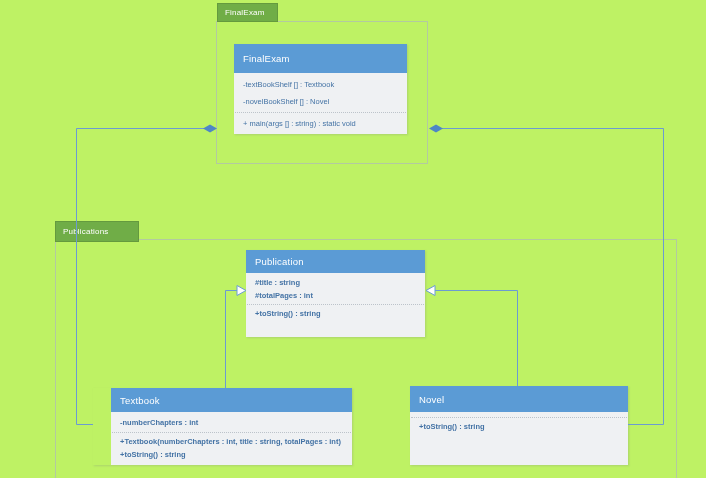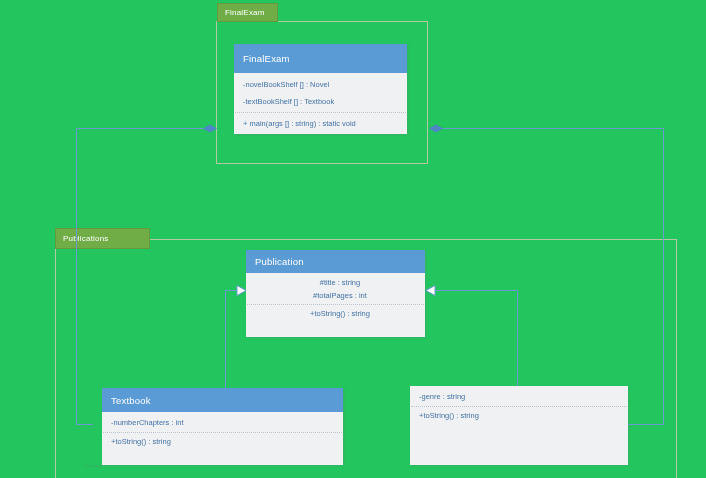--- a/index.html
+++ b/index.html
@@ -1,87 +1,88 @@
 <!DOCTYPE html>
 <html><head>
 <meta charset="utf-8">
 <style>
   html,body { margin:0; padding:0; background:#fff; }
   .canvas {
-    position:relative; width:706px; height:478px; background:#22c55e;
+    position:relative; width:706px; height:478px; background:#bef264;
     overflow:hidden; font-family:"Liberation Sans", sans-serif;
   }
   
   .pkg-rect { position:absolute; border:1px solid #b3caa0; background:transparent; box-sizing:border-box; }
   .pkg-tab  { position:absolute; background:#70ad47; border:1px solid #649a3e; box-sizing:border-box;
               color:#fff; font-size:8px; letter-spacing:.2px; padding-left:7px;
               display:flex; align-items:center; }
   
   .uml { position:absolute; box-sizing:border-box; display:flex; flex-direction:column;
          box-shadow:1px 1px 2px rgba(110,120,130,.25); }
   .uml-header { background:#5b9bd5; color:#ffffff; font-size:9.5px; letter-spacing:.2px;
                 padding-left:9px; display:flex; align-items:center; flex:0 0 auto; }
   .uml-body { background:#eff1f3; color:#4473a5; font-size:7.5px; flex:1 1 auto;
               padding-top:3px; overflow:hidden; }
   .uml-row { padding-left:9px; white-space:nowrap; }
   .uml-sep { border-top:1px dotted #bcc3ca; margin:2px 1px; height:0; }
   .rows-lg .uml-row { line-height:17px; }
-  .rows-sm .uml-row { line-height:13px; }
+  .rows-sm .uml-row { line-height:13px;font-weight:bold; }
   
   .overlay { position:absolute; left:0; top:0; z-index:10; pointer-events:none; }
   .overlay .hit { pointer-events:auto; }
 </style>
 </head>
 <body>
 
 <div class="canvas">
 
   <div class="pkg-rect" style="left:216px; top:21px; width:212px; height:143px;"></div>
   <div class="pkg-tab" style="left:217px; top:3px; width:61px; height:19px;">
     <span>FinalExam</span>
   </div>
 
   <div class="pkg-rect" style="left:55px; top:239px; width:622px; height:245px;"></div>
-  <div class="pkg-tab" style="left:55px; top:228px; width:95px; height:21px;">
+  <div class="pkg-tab" style="left:55px; top:221px; width:84px; height:21px;">
     <span>Publications</span>
   </div>
 
   <div class="uml rows-lg" style="left:234px; top:44px; width:173px; height:90px;">
     <div class="uml-header" style="height:29px;">FinalExam</div>
     <div class="uml-body">
+      <div class="uml-row">-textBookShelf [] : Textbook</div>
       <div class="uml-row">-novelBookShelf [] : Novel</div>
-      <div class="uml-row">-textBookShelf [] : Textbook</div>
       <div class="uml-sep"></div>
       <div class="uml-row">+ main(args [] : string) : static void</div>
 
     </div>
   </div>
 
-  <div class="uml rows-sm" style="left:246px; top:250px; width:179px; height:87px;text-align:center;">
+  <div class="uml rows-sm" style="left:246px; top:250px; width:179px; height:87px;">
     <div class="uml-header" style="height:23px;">Publication</div>
     <div class="uml-body">
       <div class="uml-row">#title : string</div>
       <div class="uml-row">#totalPages : int</div>
       <div class="uml-sep"></div>
       <div class="uml-row">+toString() : string</div>
     </div>
   </div>
 
-  <div class="uml rows-sm" style="left:84px; top:388px; width:259px; height:77px;padding-left:18px;">
+  <div class="uml rows-sm" style="left:93px; top:388px; width:259px; height:77px;padding-left:18px;">
     <div class="uml-header" style="height:24px;">Textbook</div>
     <div class="uml-body">
       <div class="uml-row" style="line-height:15px;">-numberChapters : int</div>
       <div class="uml-sep"></div>
+      <div class="uml-row">+Textbook(numberChapters : int, title : string, totalPages : int)</div>
       <div class="uml-row">+toString() : string</div>
     </div>
   </div>
 
   <div class="uml rows-sm" style="left:410px; top:386px; width:218px; height:79px;">
+    <div class="uml-header" style="height:26px;">Novel</div>
     <div class="uml-body">
-      <div class="uml-row" style="line-height:15px;">-genre : string</div>
       <div class="uml-sep"></div>
       <div class="uml-row">+toString() : string</div>
     </div>
   </div>
 
   <svg class="overlay" width="706" height="478" viewBox="0 0 706 478">
 
     <g class="hit">
       <path d="M210 128.5 H76.5 V424.5 H93" fill="none" stroke="#6b9bd2" stroke-width="1"></path>
       <polygon points="217,128.5 210,124.5 203,128.5 210,132.5" fill="#4e86c6"></polygon>

